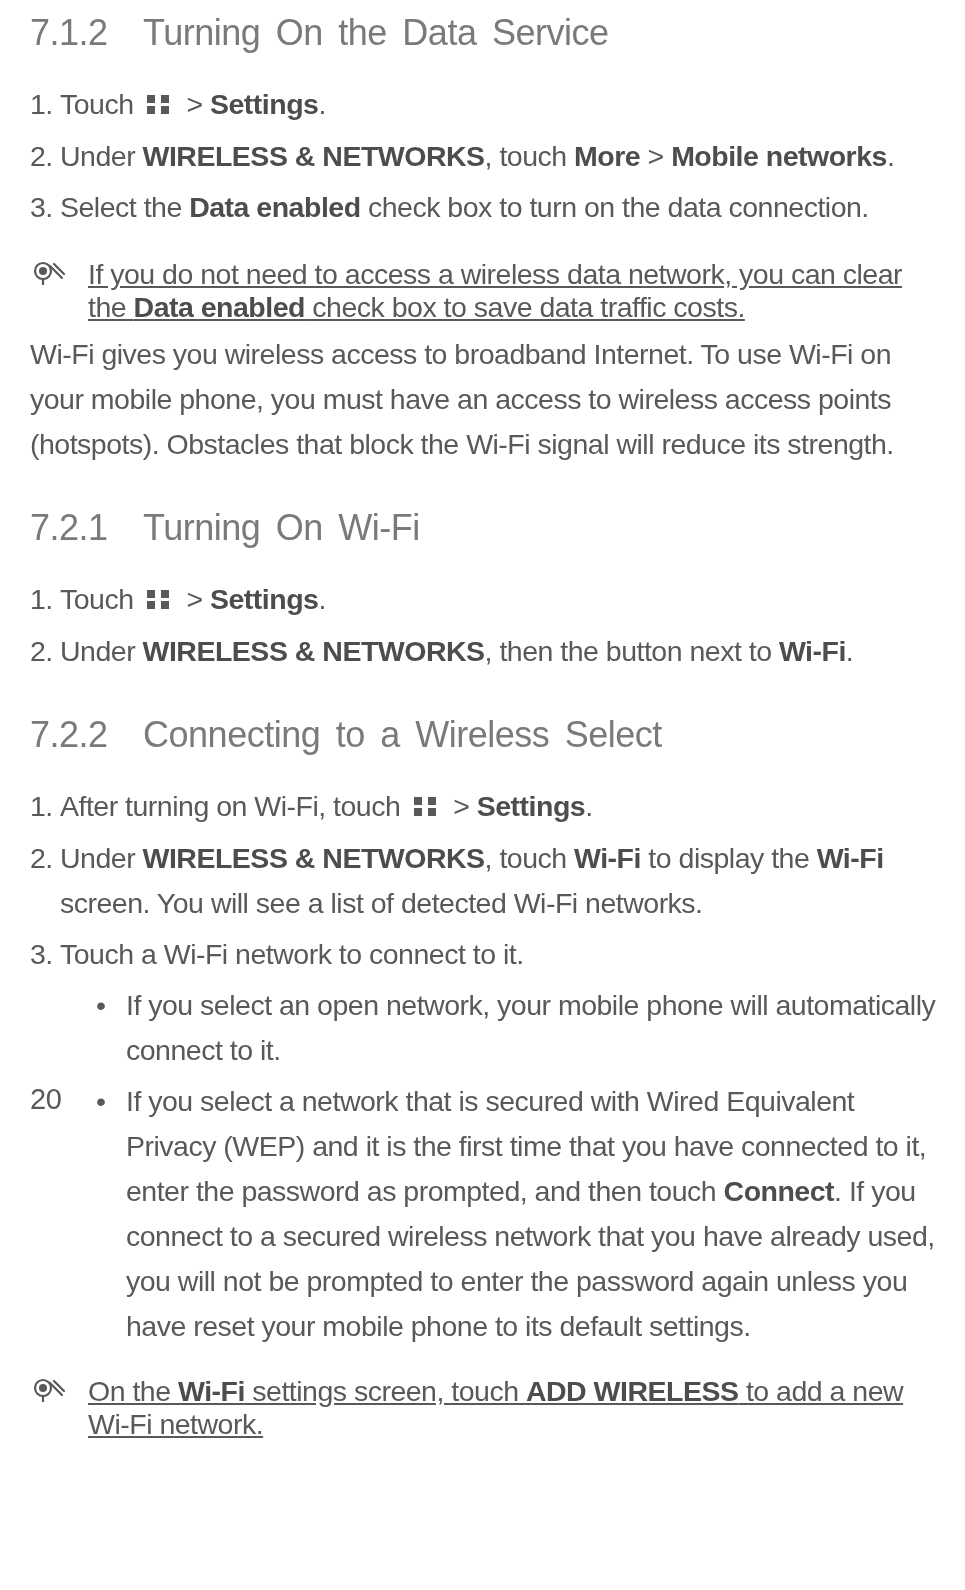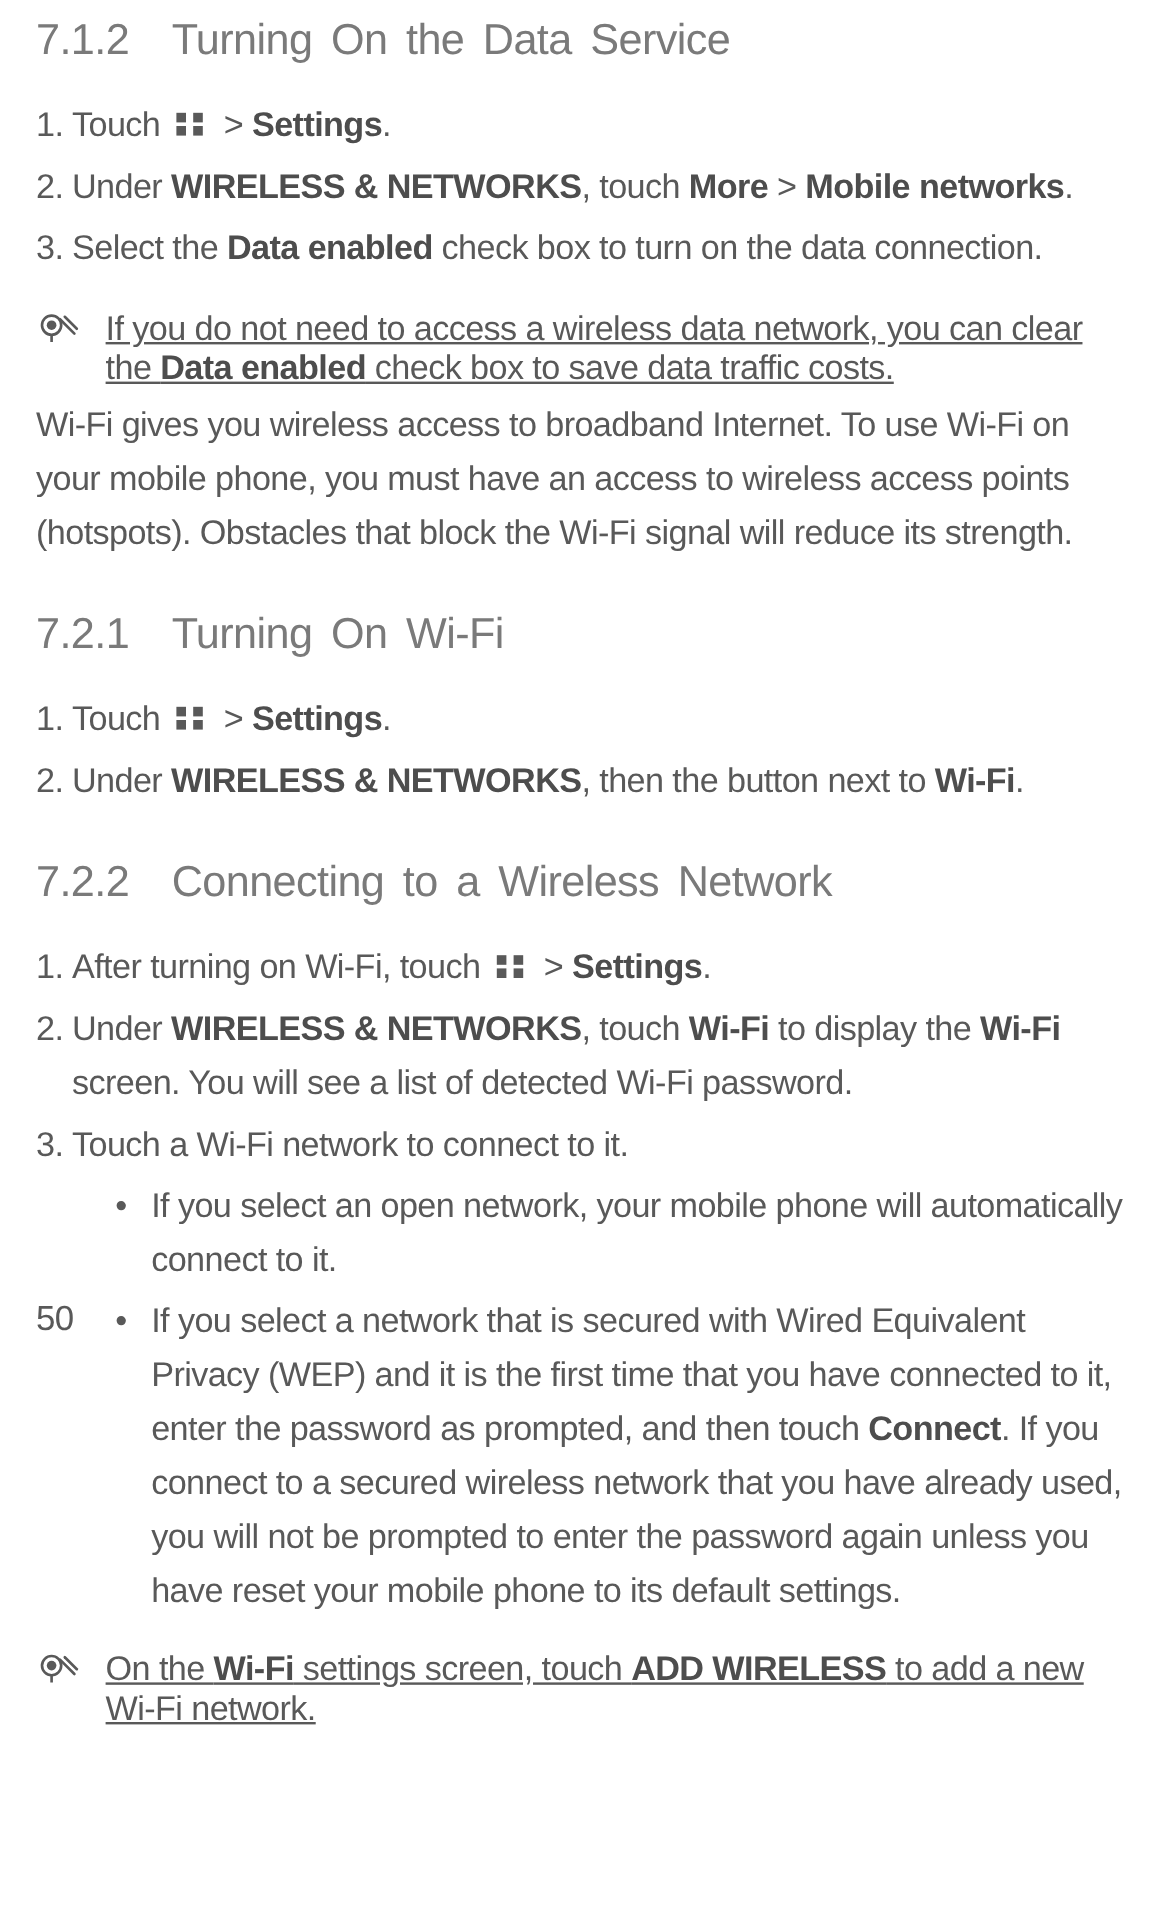--- a/index.html
+++ b/index.html
@@ -182,21 +182,21 @@
     </div>
   </div>
 
   <div class="step">
     <div class="step-num">2.</div>
     <div class="step-body">
       <span>Under </span><span class="bold">WIRELESS &amp; NETWORKS</span><span>, then the button next to </span><span class="bold">Wi-Fi</span><span>.</span>
     </div>
   </div>
 
-  <div class="h3" style="margin-top:40px;">7.2.2 Connecting to a Wireless Network</div>
+  <div class="h3" style="margin-top:40px;">7.2.2 Connecting to a Wireless Select</div>
 
   <div class="step">
     <div class="step-num">1.</div>
     <div class="step-body">
       <span>After turning on Wi-Fi, touch</span>
       <span class="apps-icon">
         <svg width="34" height="22" viewBox="0 0 34 22">
           <g fill="#595959">
             <rect x="4" y="2" width="8" height="8"></rect>
             <rect x="18" y="2" width="8" height="8"></rect>
@@ -205,21 +205,21 @@
           </g>
         </svg>
       </span>
       <span> &gt; </span><span class="bold">Settings</span><span>.</span>
     </div>
   </div>
 
   <div class="step">
     <div class="step-num">2.</div>
     <div class="step-body">
-      <span>Under </span><span class="bold">WIRELESS &amp; NETWORKS</span><span>, touch </span><span class="bold">Wi-Fi</span><span> to display the </span><span class="bold">Wi-Fi</span><span> screen. You will see a list of detected Wi-Fi password.</span>
+      <span>Under </span><span class="bold">WIRELESS &amp; NETWORKS</span><span>, touch </span><span class="bold">Wi-Fi</span><span> to display the </span><span class="bold">Wi-Fi</span><span> screen. You will see a list of detected Wi-Fi networks.</span>
     </div>
   </div>
 
   <div class="step">
     <div class="step-num">3.</div>
     <div class="step-body">
       <span>Touch a Wi-Fi network to connect to it.</span>
       <div class="bullet-list">
         <div class="bullet">
           <div class="bullet-dot">•</div>
@@ -247,14 +247,14 @@
           </g>
           <circle cx="11" cy="11" r="4" fill="#595959"></circle>
         </svg>
       </span>
     </div>
     <div class="note-body">
       <span>On the </span><span class="bold">Wi-Fi</span><span> settings screen, touch </span><span class="bold">ADD WIRELESS</span><span> to add a new Wi-Fi network.</span>
     </div>
   </div>
 
-  <div class="page-num">50</div>
+  <div class="page-num">20</div>
 </div>
 
 </body></html>

